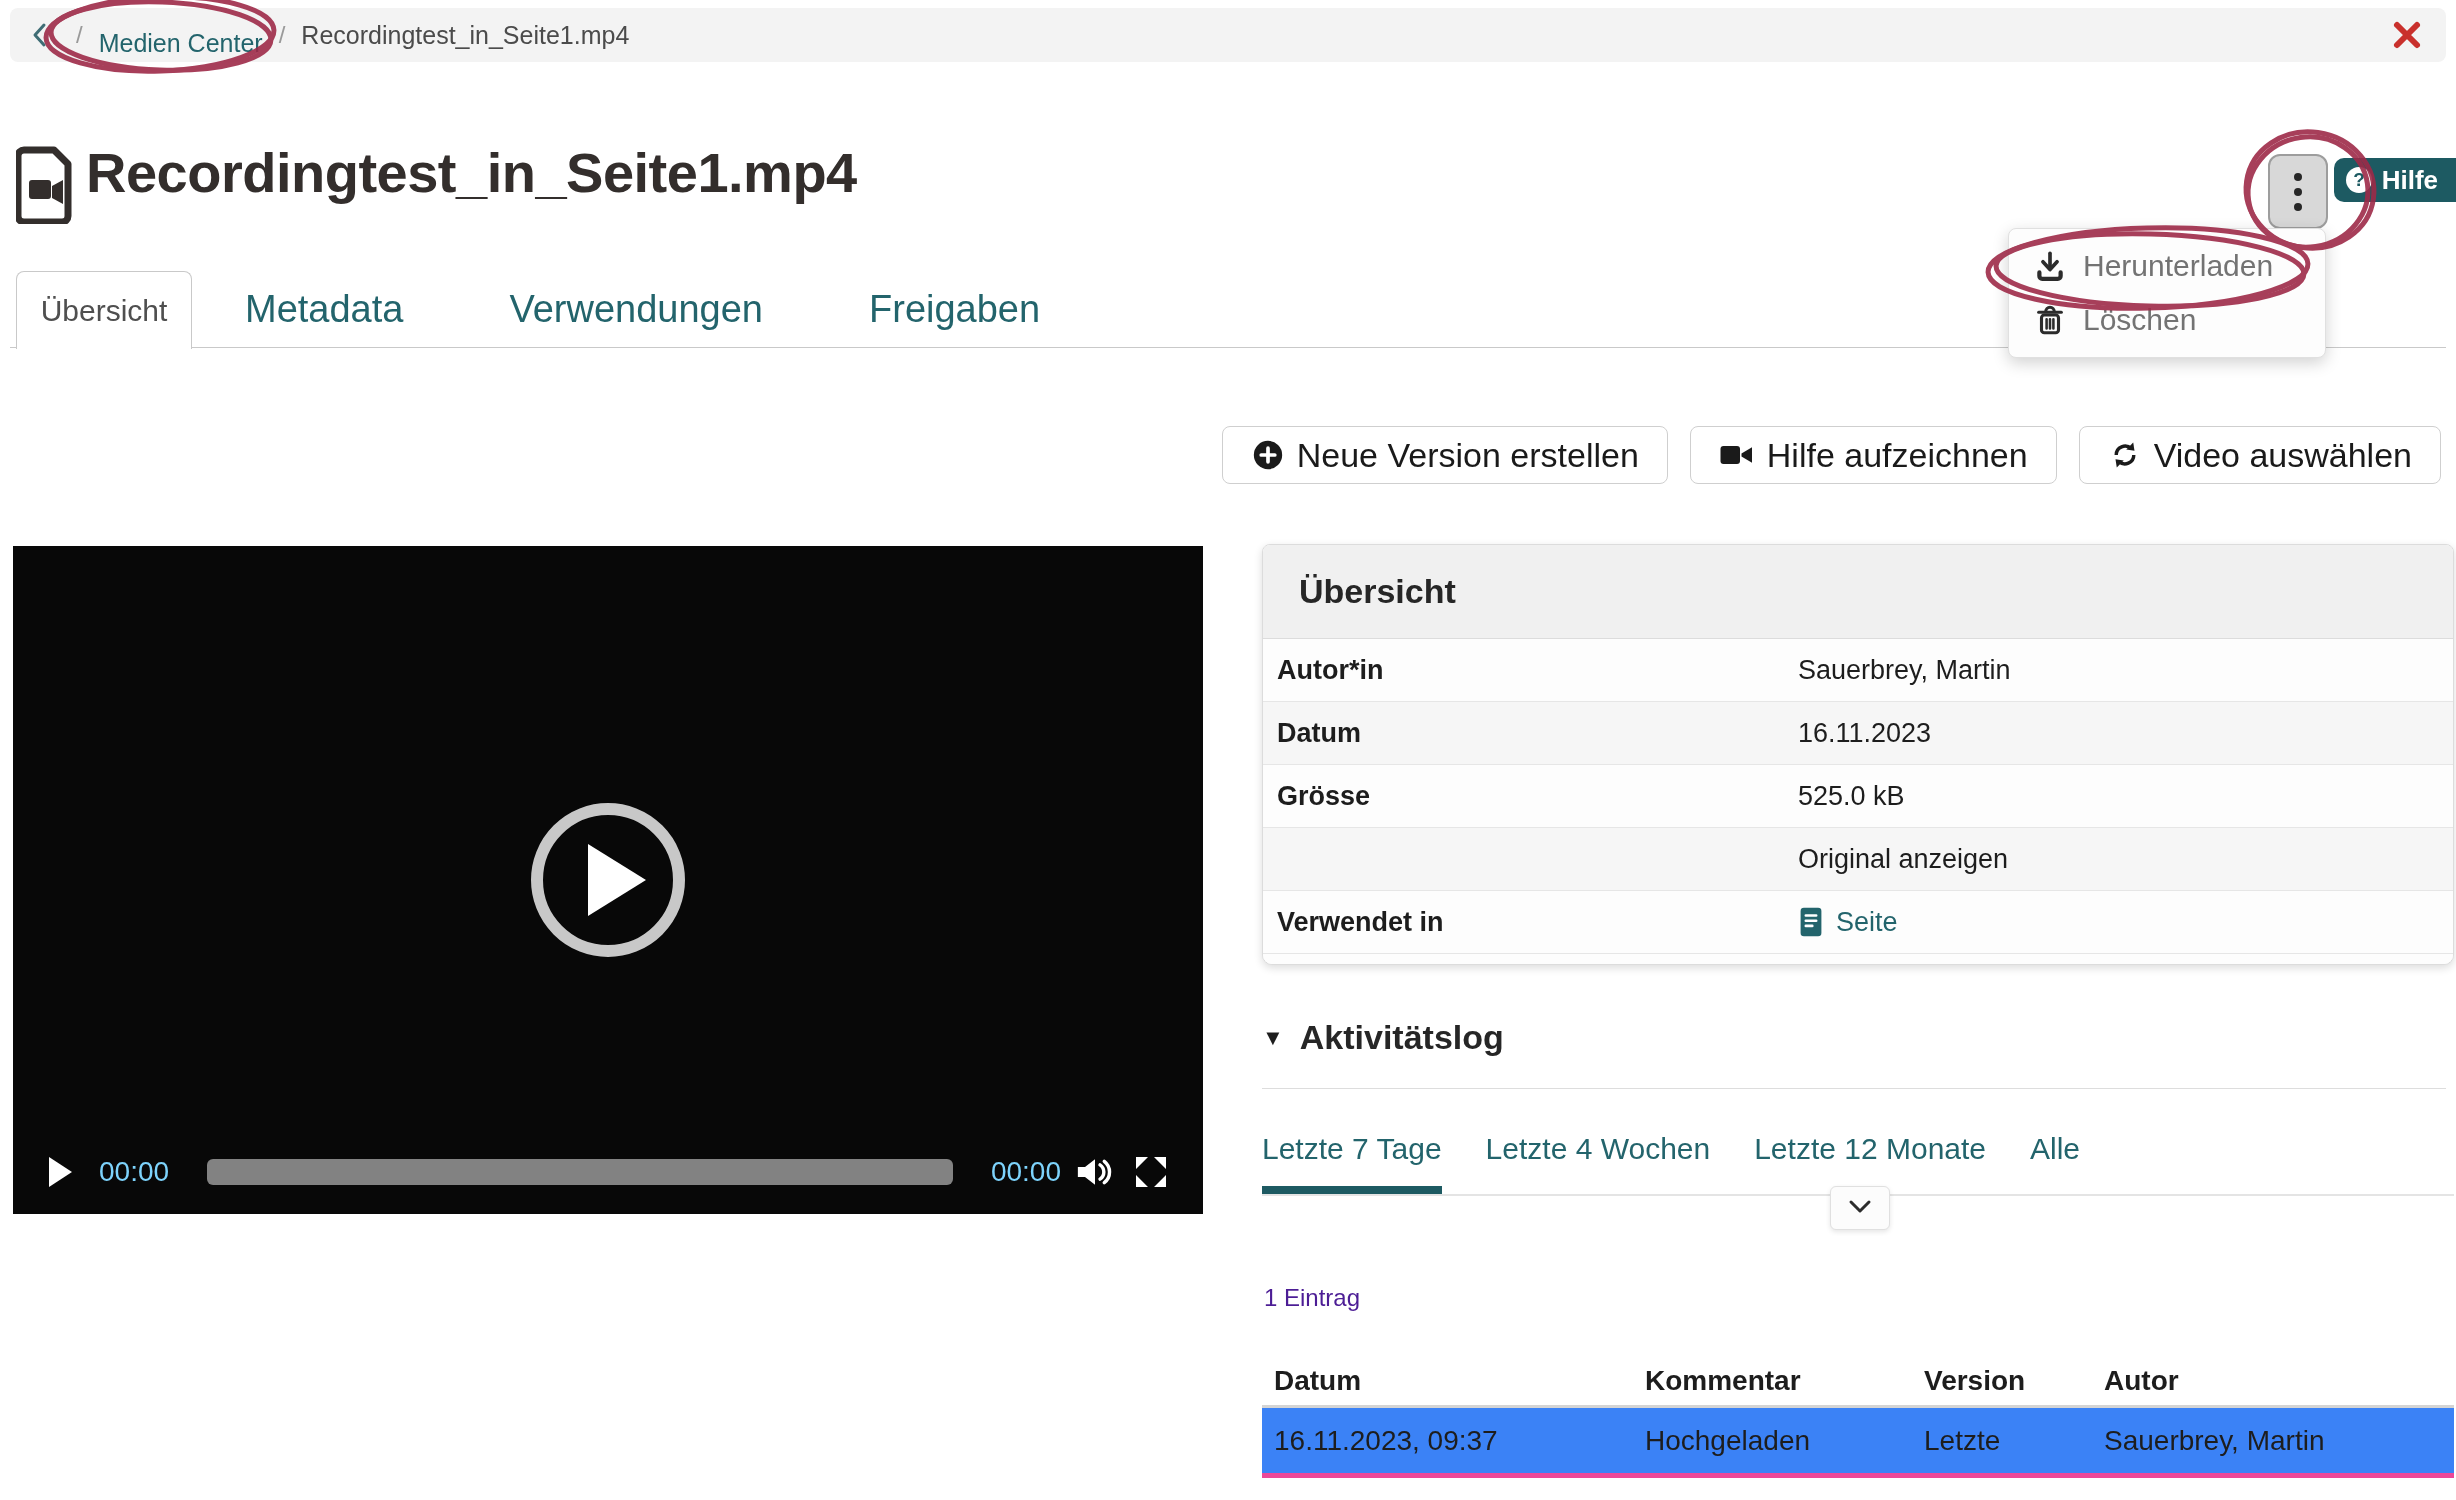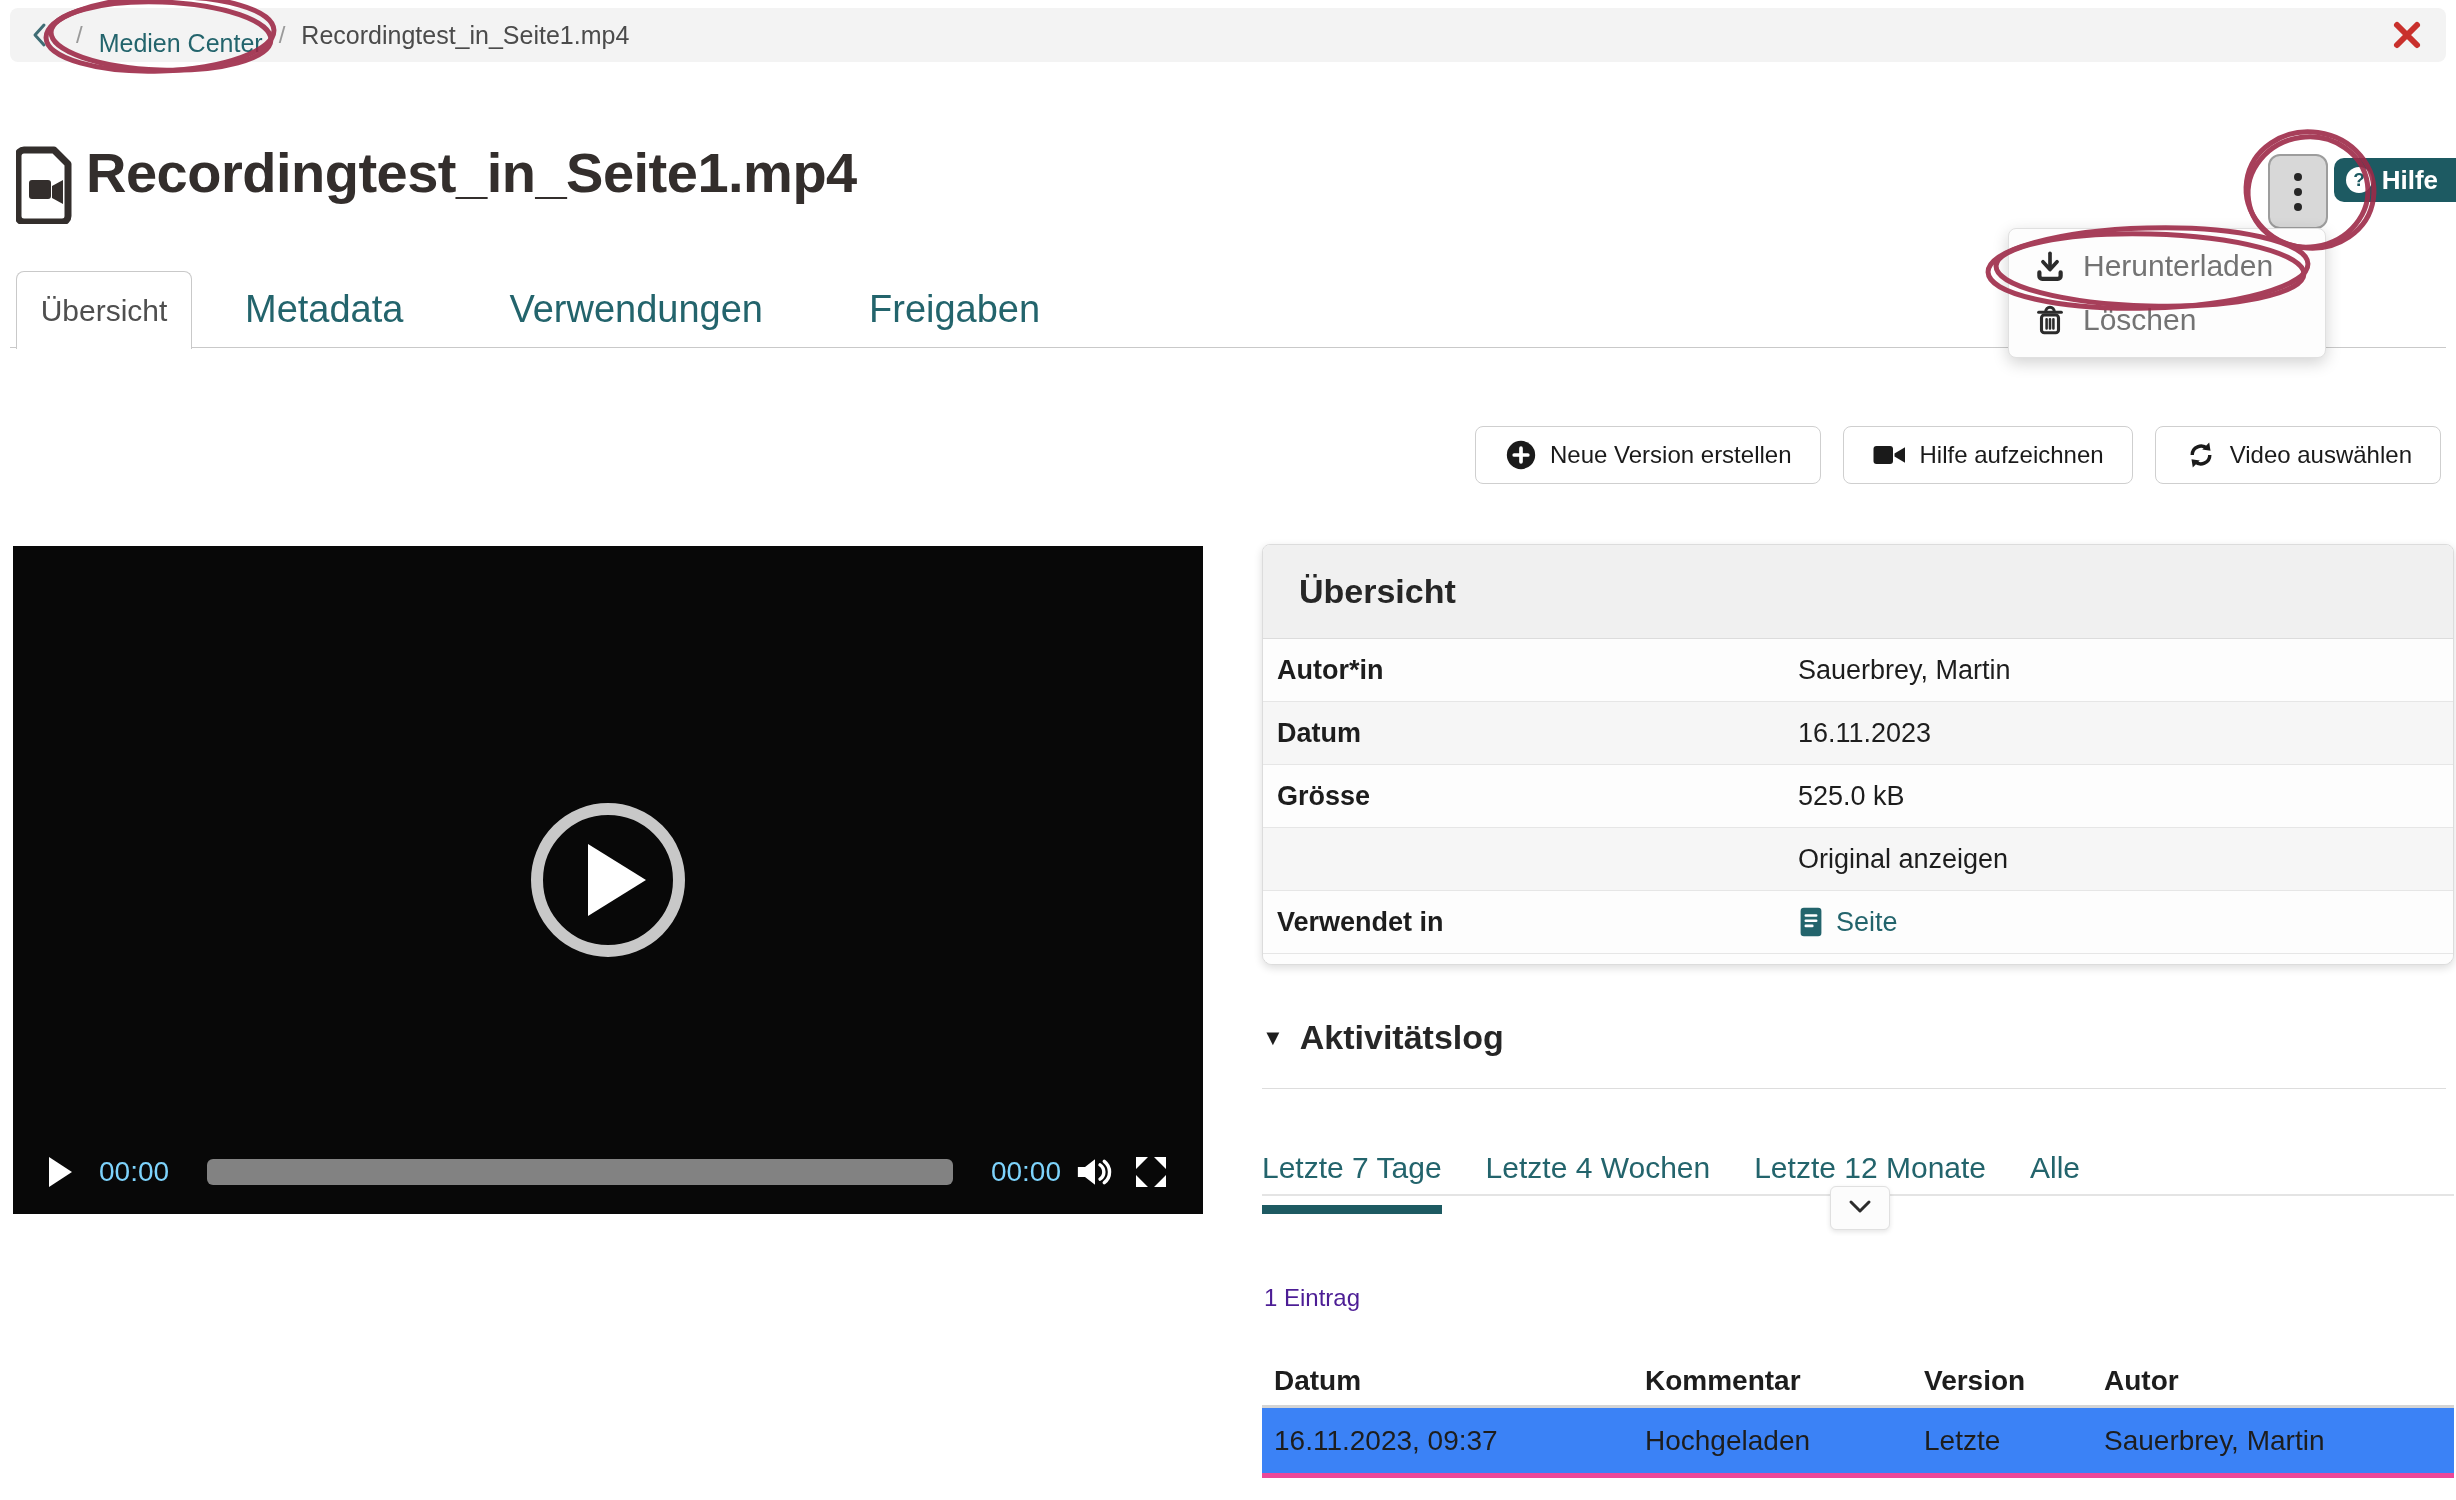--- a/index.html
+++ b/index.html
@@ -76,21 +76,21 @@
   .tab {
     display: flex; align-items: center; padding: 0 53px;
     font-size: 38px; color: #23646c; cursor: pointer;
   }
 
   
   .actions { right: 15px; top: 426px; display: flex; gap: 22px; }
   .action-btn {
     height: 58px; background: #fff; border: 1px solid #cfcfcf; border-radius: 8px;
     display: flex; align-items: center; gap: 12px; padding: 0 28px;
-    font-size: 24px; font-weight: 500; color: #1a1a1a; cursor: pointer;
+    font-size: 34px; font-weight: 500; color: #1a1a1a; cursor: pointer;
   }
 
   
   .player { left: 13px; top: 546px; width: 1190px; height: 668px; background: #080808; }
   .bigplay {
     position: absolute; left: 50%; top: 50%; transform: translate(-50%, -50%);
     width: 166px; height: 166px; cursor: pointer;
   }
   .controls {
     position: absolute; left: 0; right: 0; bottom: 16px; height: 52px;
@@ -129,21 +129,21 @@
   .panel-pad { height: 10px; background: #fdfdfd; }
 
   
   .act-head {
     left: 1262px; top: 1018px; display: flex; align-items: center; gap: 16px;
     font-size: 34px; font-weight: 700; color: #262626; cursor: pointer;
   }
   .act-head .tri { font-size: 22px; color: #1d1d1d; }
   .act-divider { left: 1262px; top: 1088px; width: 1184px; height: 1px; background: #dddddd; }
   .filters { left: 1262px; top: 1132px; display: flex; gap: 44px; font-size: 30px; }
-  .filter { color: #23646c; cursor: pointer; padding-bottom: 20px; margin-top: 19px; }
+  .filter { color: #23646c; cursor: pointer; padding-bottom: 20px; }
   .filter.active { border-bottom: 9px solid #1d5a62; }
   .filters-line { left: 1262px; top: 1194px; width: 1192px; height: 2px; background: #e4e4e4; }
   .expand-btn {
     left: 1830px; top: 1186px; width: 60px; height: 44px;
     background: #fcfcfc; border: 1px solid #e0e0e0; border-radius: 6px;
     box-shadow: 0 2px 5px rgba(0,0,0,.10);
     display: flex; align-items: center; justify-content: center; cursor: pointer; z-index: 3;
   }
   .entry-count { left: 1264px; top: 1284px; font-size: 24px; color: #4c1d95; }
 

